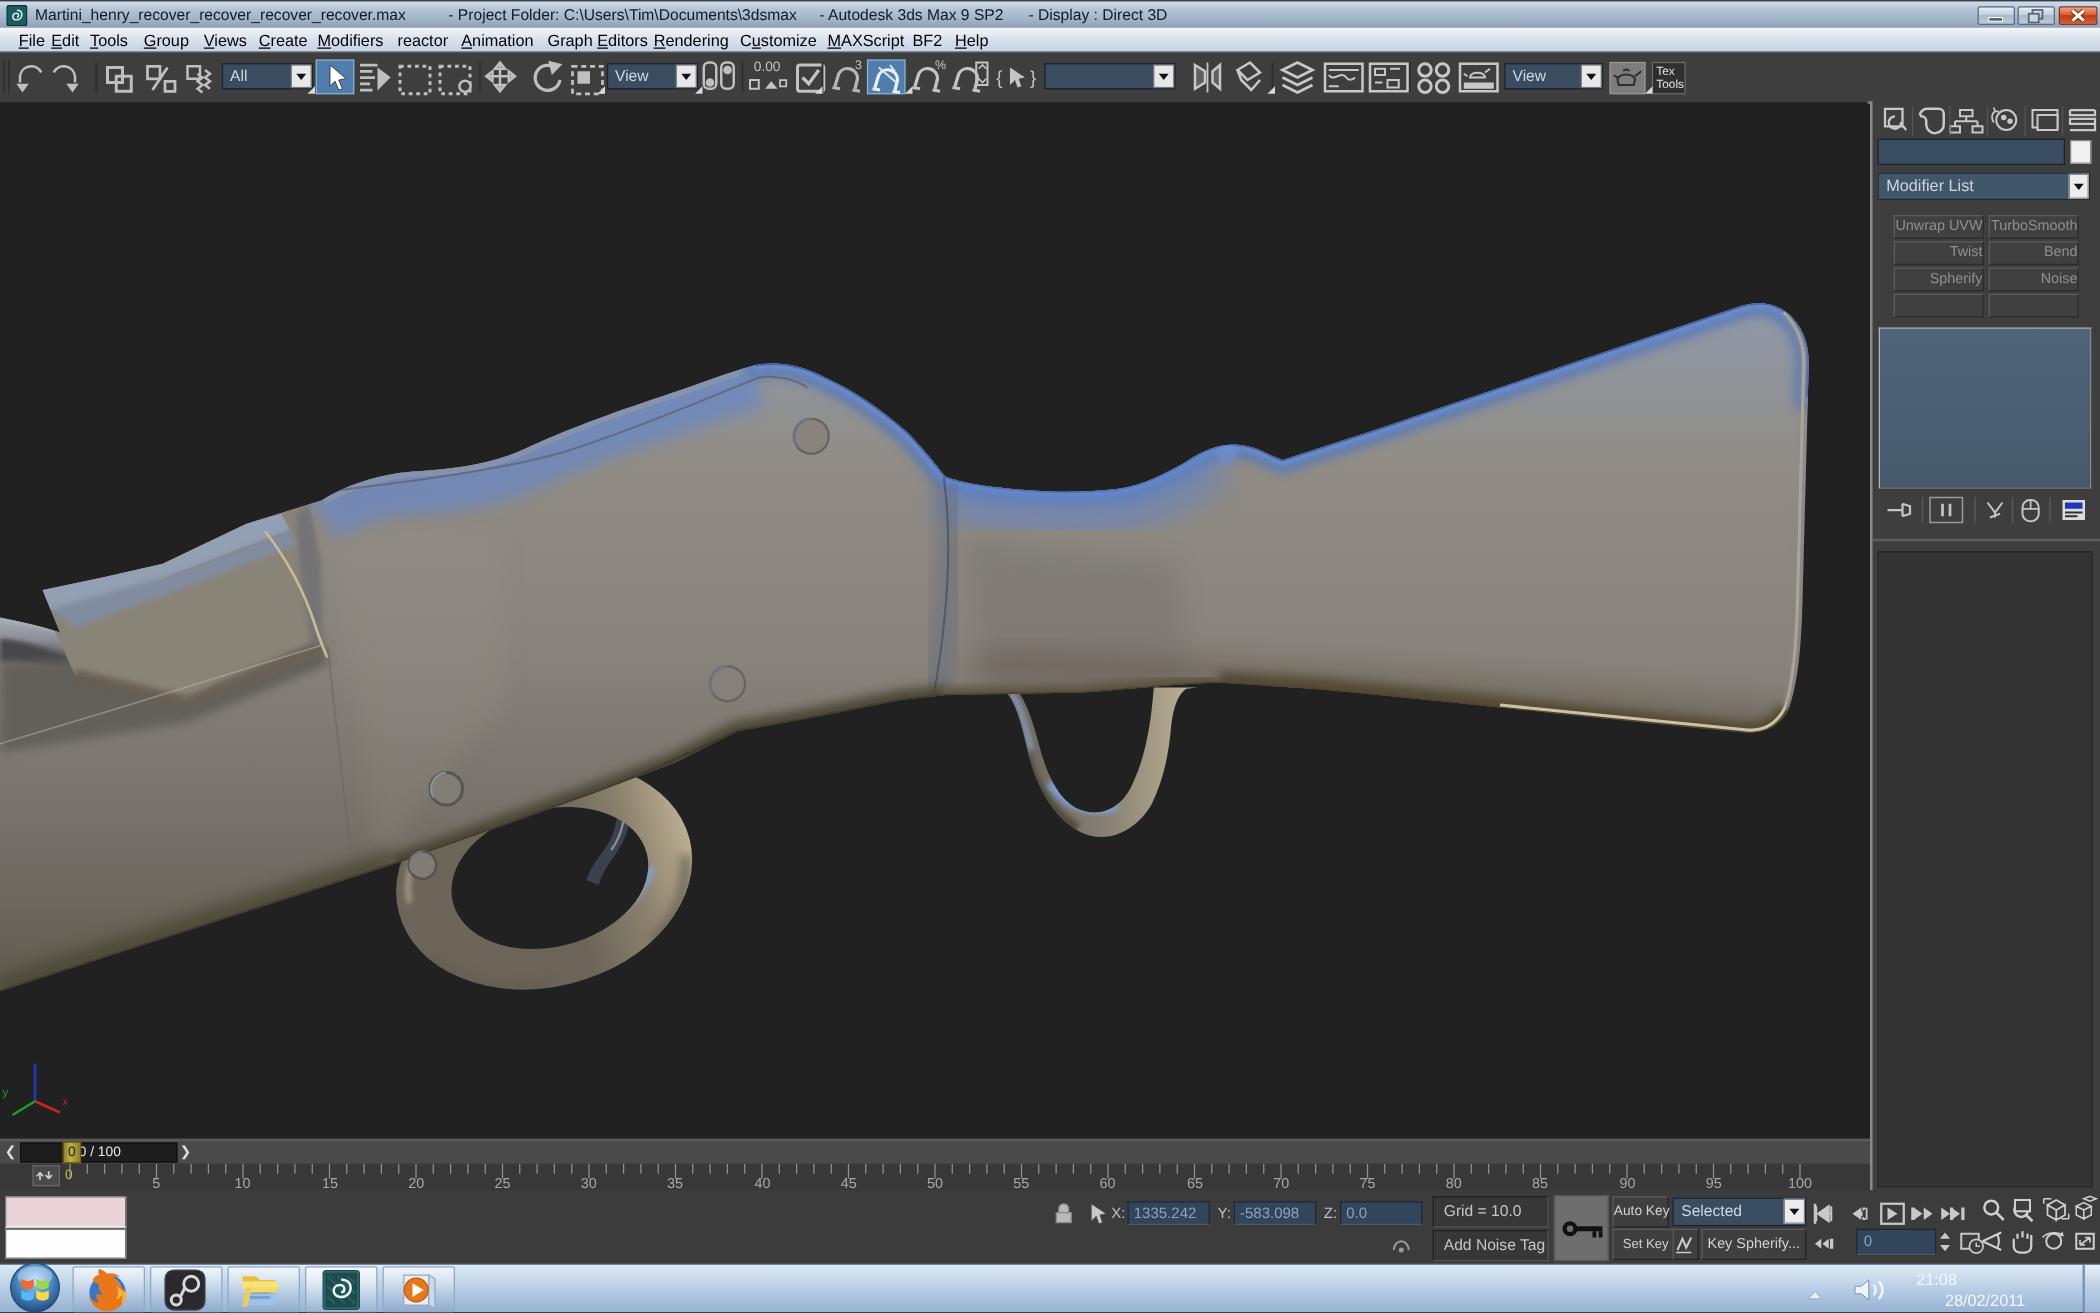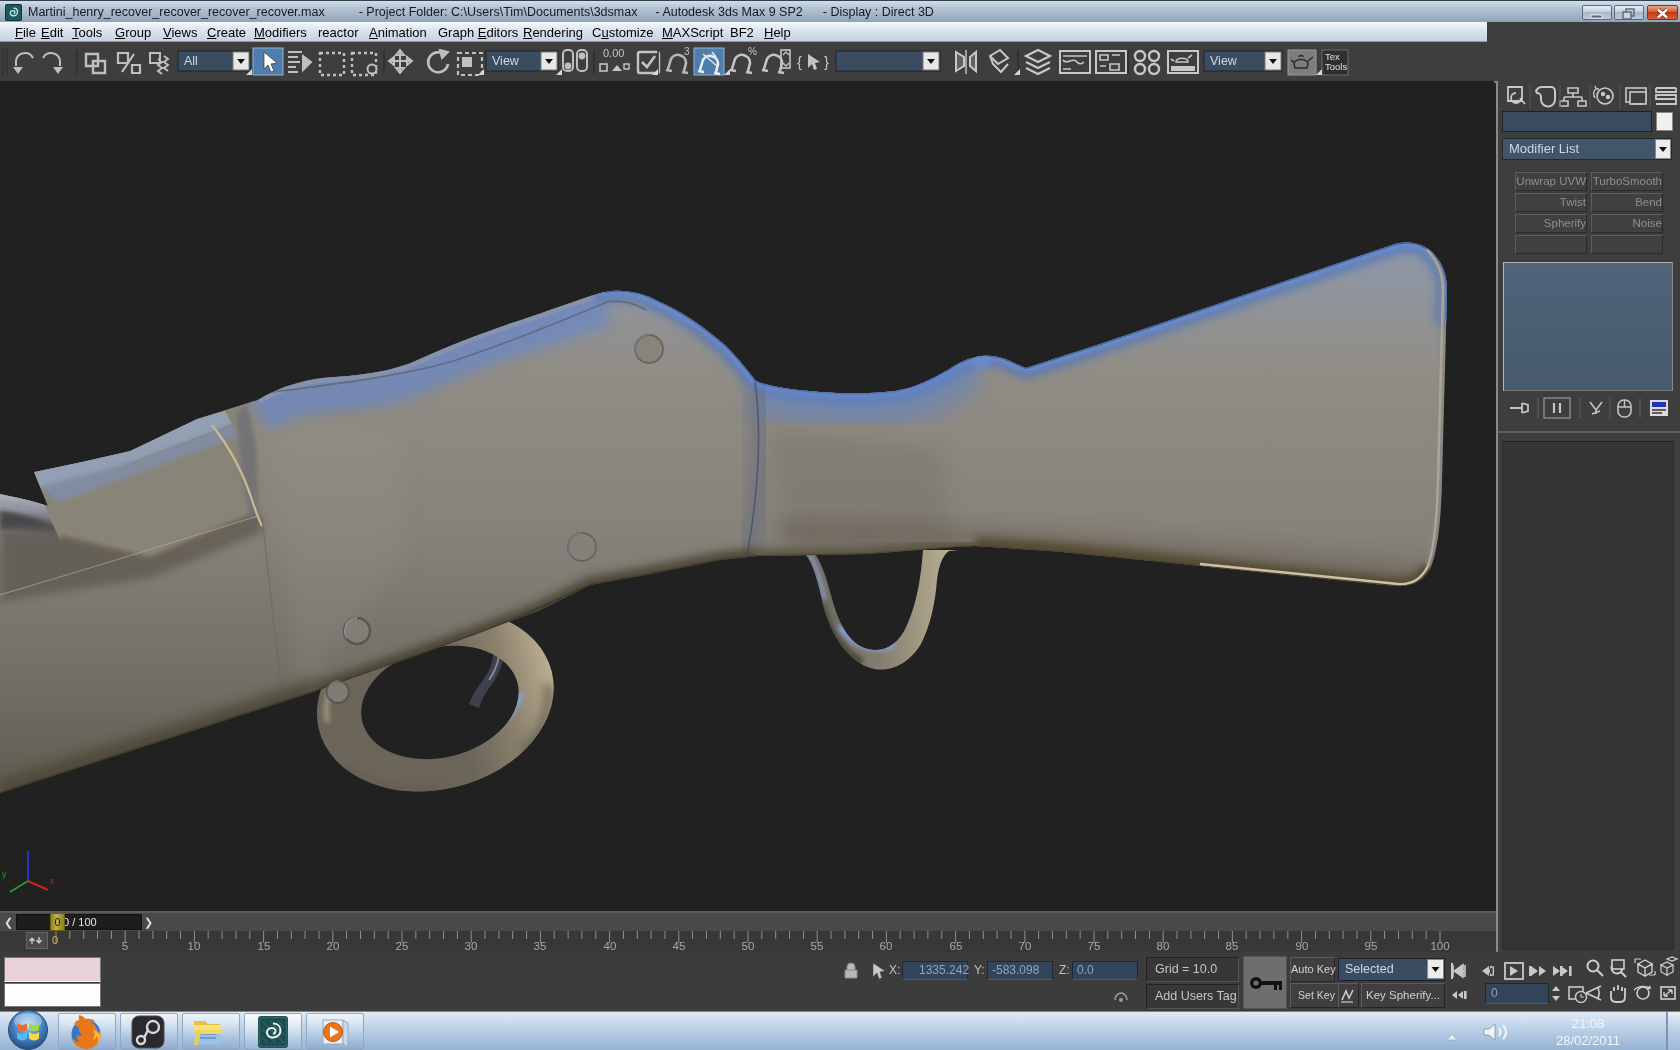--- a/index.html
+++ b/index.html
@@ -2,21 +2,21 @@
 <html><head><meta charset="utf-8"><style>
 *{margin:0;padding:0;box-sizing:border-box;}
 html,body{width:1680px;height:1050px;overflow:hidden;background:#000;font-family:"Liberation Sans",sans-serif;}
 .abs{position:absolute;}
 #stage{position:relative;width:1680px;height:1050px;background:#3e3e3e;}
 
 #title{left:0;top:0;width:1680px;height:22px;background:linear-gradient(#d3dde9 0%,#b6c5d6 30%,#a1b3c7 70%,#8da2ba 100%);border-top:1px solid #30404f;}
 #title .txt{left:28px;top:4px;font-size:12.5px;color:#101a28;white-space:nowrap;}
 .wbtn{top:4px;height:15px;border:1px solid #5a6c80;border-radius:2px;}
 
-#menu{left:0;top:22px;width:1487px;height:20px;background:linear-gradient(#f4f7fb 0%,#dbe3ee 45%,#c6d2e2 100%);border-bottom:1px solid #8d9cb0;text-decoration:underline;}
+#menu{left:0;top:22px;width:1680px;height:20px;background:linear-gradient(#f4f7fb 0%,#dbe3ee 45%,#c6d2e2 100%);border-bottom:1px solid #8d9cb0;text-decoration:underline;}
 #menu span{position:absolute;top:3px;font-size:13px;color:#000;}
 #menu u{text-decoration:underline;}
 
 #tbar{left:0;top:42px;width:1680px;height:39px;background:#3e3e3e;}
 
 #vp{left:0;top:81px;width:1496px;height:830px;background:#212121;border-top:2px solid #7e7e7e;border-left:1px solid #6a6a6a;}
 #persp{left:8px;top:5px;font-size:11.5px;color:#9a9a9a;}
 
 #rp{left:1496px;top:81px;width:184px;height:871px;background:#3e3e3e;border-left:2px solid #8a8a8a;}
 .rbtn{position:absolute;width:72px;height:19px;background:#404040;border:1px solid #5e5e5e;border-bottom-color:#2a2a2a;border-right-color:#2a2a2a;color:#8f8f8f;font-size:11.5px;text-align:right;line-height:17px;}
@@ -412,27 +412,27 @@
  <div class="abs" style="left:4px;top:31px;width:97px;height:24px;background:#fdfdfd;border:1px solid #777"></div>
  <svg class="abs" style="left:1112px;top:36px" width="18" height="18">
         <path d="M3 12 c0 -4 3 -7 6 -7 c3 0 6 3 6 7" stroke="#9a9a9a" stroke-width="1.6" fill="none"></path>
         <circle cx="9" cy="12" r="2" fill="#9a9a9a"></circle>
       </svg>
  <svg class="abs" style="left:843px;top:8px" width="46" height="22">
         <path d="M4 10 v-3 a4 4 0 0 1 8 0 v3 M2 10 h12 v8 h-12 z" fill="#b9b9b9" stroke="#888"></path>
         <path d="M30 3 l0 14 4 -4 2 6 3 -1 -2 -6 5 -1 z" fill="#c8c8c8" stroke="#444" stroke-width="0.6"></path>
       </svg>
  <div class="slabel" style="left:889px;top:11px">X:</div>
-      <div class="bluef" style="left:902px;top:9px;width:66px;height:19px;line-height:17px;padding-left:16px">1335.242</div>
+      <div class="bluef" style="left:902px;top:9px;width:66px;height:19px;line-height:17px;padding-left:4px">1335.242</div>
  <div class="slabel" style="left:974px;top:11px">Y:</div>
       <div class="bluef" style="left:987px;top:9px;width:66px;height:19px;line-height:17px;padding-left:4px">-583.098</div>
  <div class="slabel" style="left:1059px;top:11px">Z:</div>
       <div class="bluef" style="left:1072px;top:9px;width:66px;height:19px;line-height:17px;padding-left:4px">0.0</div>
  <div class="inset" style="left:1146px;top:5px;width:93px;height:25px;line-height:23px;padding-left:8px;background:#373737">Grid = 10.0</div>
- <div class="inset" style="left:1146px;top:32px;width:93px;height:25px;line-height:23px;padding-left:8px;background:#373737">Add Users Tag</div>
+ <div class="inset" style="left:1146px;top:32px;width:93px;height:25px;line-height:23px;padding-left:8px;background:#373737">Add Noise Tag</div>
  <div class="abs" style="left:1243px;top:4px;width:44px;height:53px;background:#6e6e6e;border:1px solid #555"><svg width="42" height="51">
           <g fill="#111">
             <circle cx="12" cy="26" r="6"></circle>
             <circle cx="12" cy="26" r="2.6" fill="#6e6e6e"></circle>
             <rect x="16" y="24" width="22" height="4"></rect>
             <rect x="30" y="28" width="3" height="5"></rect>
             <rect x="35" y="28" width="3" height="5"></rect>
           </g>
         </svg></div>
  <div class="sbtn" style="left:1290px;top:5px;width:45px;height:25px;line-height:23px;font-size:11px;white-space:nowrap">Auto Key</div>
@@ -566,16 +566,16 @@
         <circle cx="16" cy="16" r="9.5" fill="none" stroke="#c05808" stroke-width="1"></circle>
         <path d="M13 10.5 l9 5.5 -9 5.5 z" fill="#fff"></path>
       </svg>
  <div class="abs" style="left:1444px;top:16px"><svg width="16" height="10">
           <path d="M8 2 l5 6 h-10 z" fill="#e8eef5" stroke="#8aa" stroke-width="0.6"></path>
         </svg></div>
  <div class="abs" style="left:1481px;top:8px"><svg width="28" height="24">
           <path d="M3 9 h5 l6 -5 v16 l-6 -5 h-5 z" fill="#f0f4f8" stroke="#789" stroke-width="0.7"></path>
           <path d="M18 8 c2 2 2 6 0 8 M22 5 c4 4 4 10 0 14" stroke="#f0f4f8" stroke-width="2" fill="none"></path>
         </svg></div>
- <div class="abs" style="left:1533px;top:4px;width:110px;text-align:center;color:#f2f6fa;font-size:13px">21:08</div>
+ <div class="abs" style="left:1533px;top:4px;width:110px;color:#f2f6fa;font-size:13px">21:08</div>
  <div class="abs" style="left:1533px;top:21px;width:110px;text-align:center;color:#f2f6fa;font-size:13px">28/02/2011</div>
  <div class="abs" style="left:1666px;top:0px;width:14px;height:39px;background:linear-gradient(#e8f0f8,#b8cce4 50%,#9cb8d8);border-left:2px solid #7a96b4"></div>
 </div>
 </div>
 </body></html>

